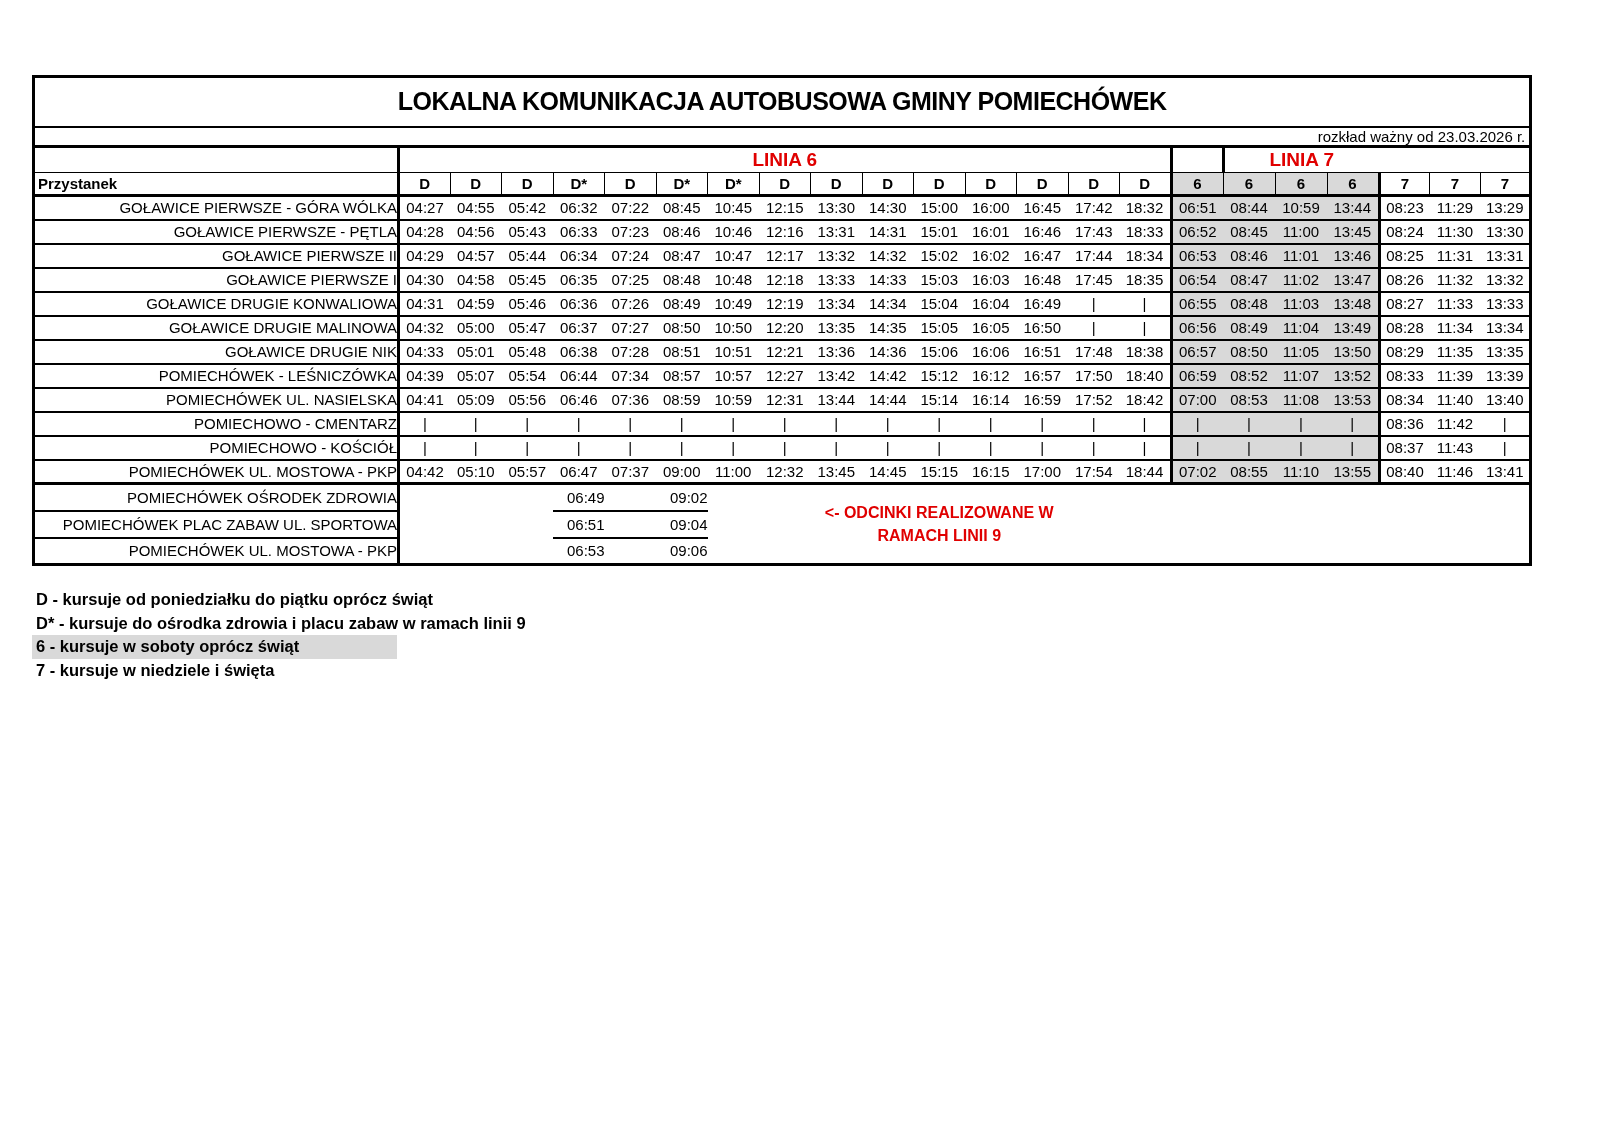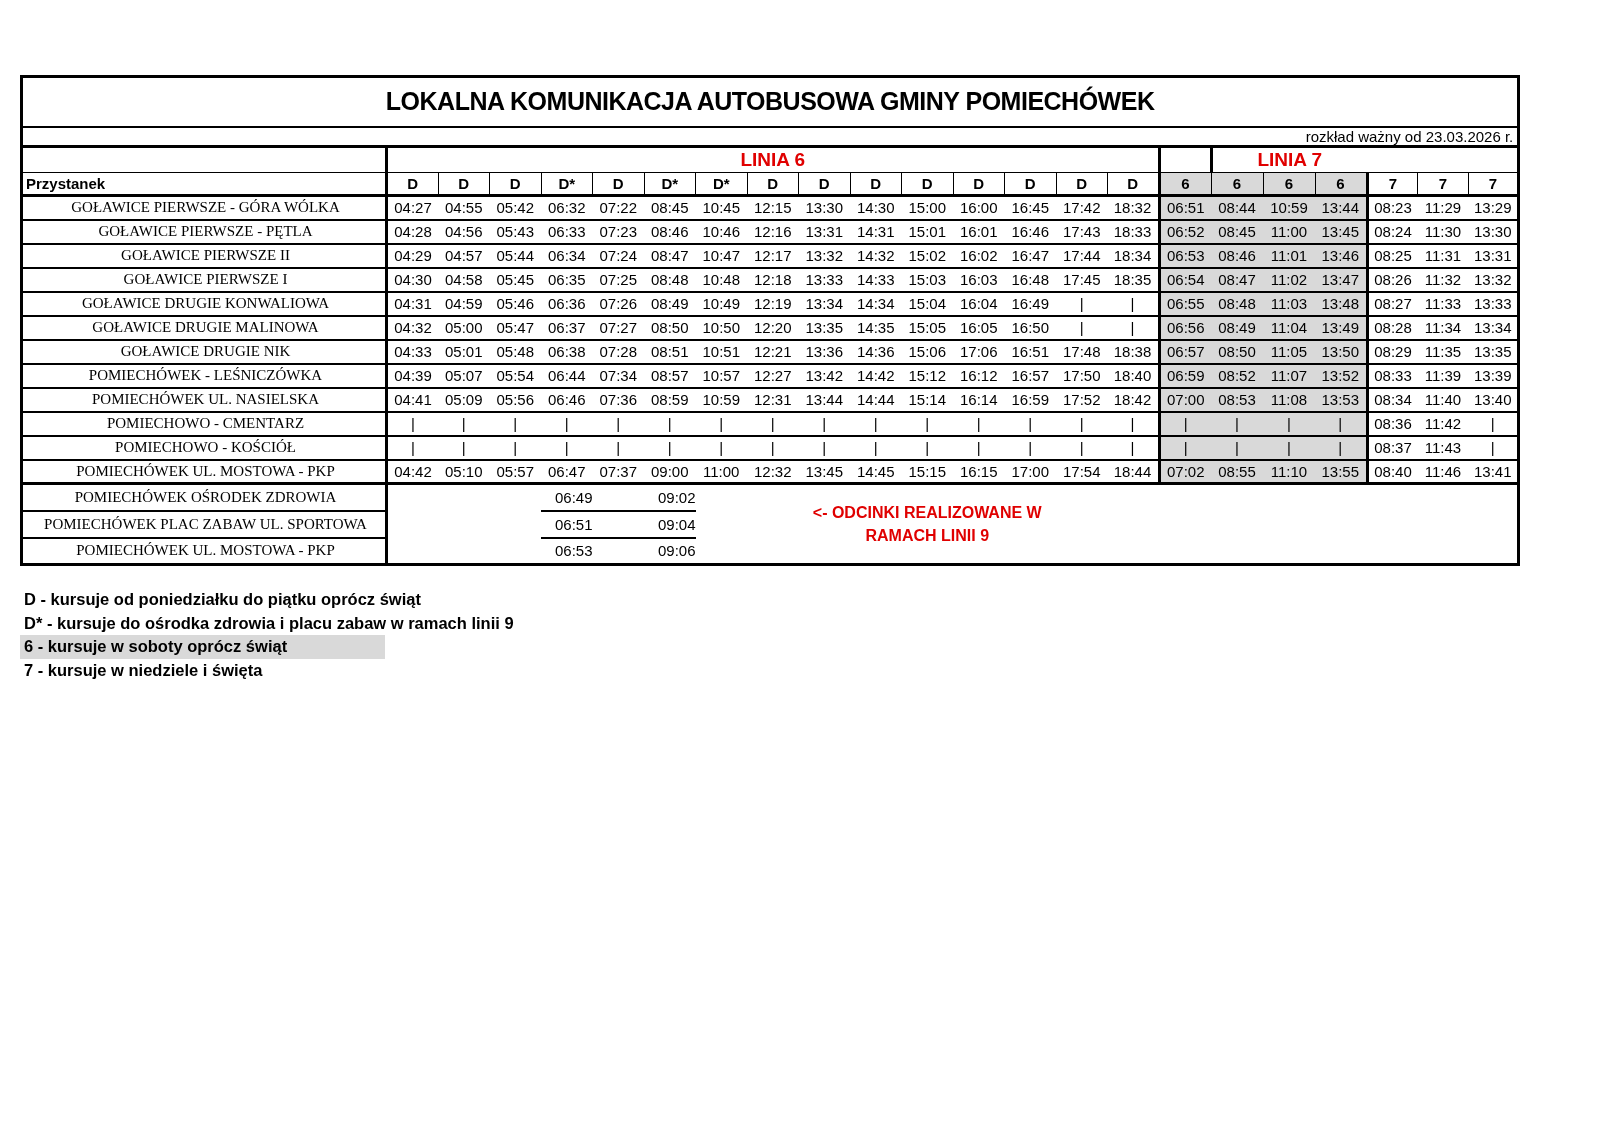--- a/index.html
+++ b/index.html
@@ -1,18 +1,18 @@
 <!DOCTYPE html>
 <html style="--red: #e00000; --gray: #d9d9d9;"><head>
 <meta charset="utf-8">
 <style>
   * { margin:0; padding:0; box-sizing:border-box; }
   html,body { width:1600px; height:1131px; background:#ffffff;
     font-family:"Liberation Sans", sans-serif; color:#000; overflow:hidden; }
-  .sheet { position:absolute; left:20px; top:75px; width:1497px; }
+  .sheet { position:absolute; left:32px; top:75px; width:1497px; }
 
   table { width:1497px; border-collapse:collapse; table-layout:fixed;
     border:3px solid #000; }
   td, th { overflow:hidden; white-space:nowrap; }
 
   .title-cell { height:50px; text-align:center; font-weight:bold;
     font-size:25px; letter-spacing:-0.5px; border-bottom:2px solid #000; }
   .validity-cell { height:20px; text-align:right; font-size:15px;
     padding-right:4px; border-bottom:3px solid #000;margin-left:14px; }
 
@@ -22,21 +22,21 @@
 
   .br-thick { border-right:3px solid #000 !important; }
 
   .types-row th, .types-row td { height:23px; font-size:15px; font-weight:bold;margin-top:31px; }
   .stop-header { text-align:left; padding-left:3px;
     border-bottom:3px solid #000; }
   .lt { text-align:center; border:1px solid #000; border-bottom:3px solid #000; }
 
   .main-row td { height:24px; font-size:15px;
     border-top:2px solid #000; border-bottom:2px solid #000; }
-  .stop { text-align:center; font-weight:normal; padding-left:3px; font-size:15px;font-family:Liberation Serif, serif; }
+  .stop { text-align:right; font-weight:normal; padding-left:3px; font-size:15px; }
   .tc { text-align:center; border-left:0; border-right:0; }
   .sat { background:var(--gray); }
 
   .ext-row td { height:27px; font-size:15px; }
   .ext-stop { border-top:2px solid #000; border-bottom:2px solid #000; }
   .ext-blank, .ext-t, .note-cell, .filler { border:0; }
   .ext-t { text-align:right; }
   .uline { border-bottom:2px solid #000; }
   .topline { border-top:3px solid #000 !important; }
 
@@ -275,21 +275,21 @@
           <td class="tc">05:01</td>
           <td class="tc">05:48</td>
           <td class="tc">06:38</td>
           <td class="tc">07:28</td>
           <td class="tc">08:51</td>
           <td class="tc">10:51</td>
           <td class="tc">12:21</td>
           <td class="tc">13:36</td>
           <td class="tc">14:36</td>
           <td class="tc">15:06</td>
-          <td class="tc">17:06</td>
+          <td class="tc">16:06</td>
           <td class="tc">16:51</td>
           <td class="tc">17:48</td>
           <td class="tc br-thick">18:38</td>
           <td class="tc sat">06:57</td>
           <td class="tc sat">08:50</td>
           <td class="tc sat">11:05</td>
           <td class="tc sat br-thick">13:50</td>
           <td class="tc">08:29</td>
           <td class="tc">11:35</td>
           <td class="tc">13:35</td>

